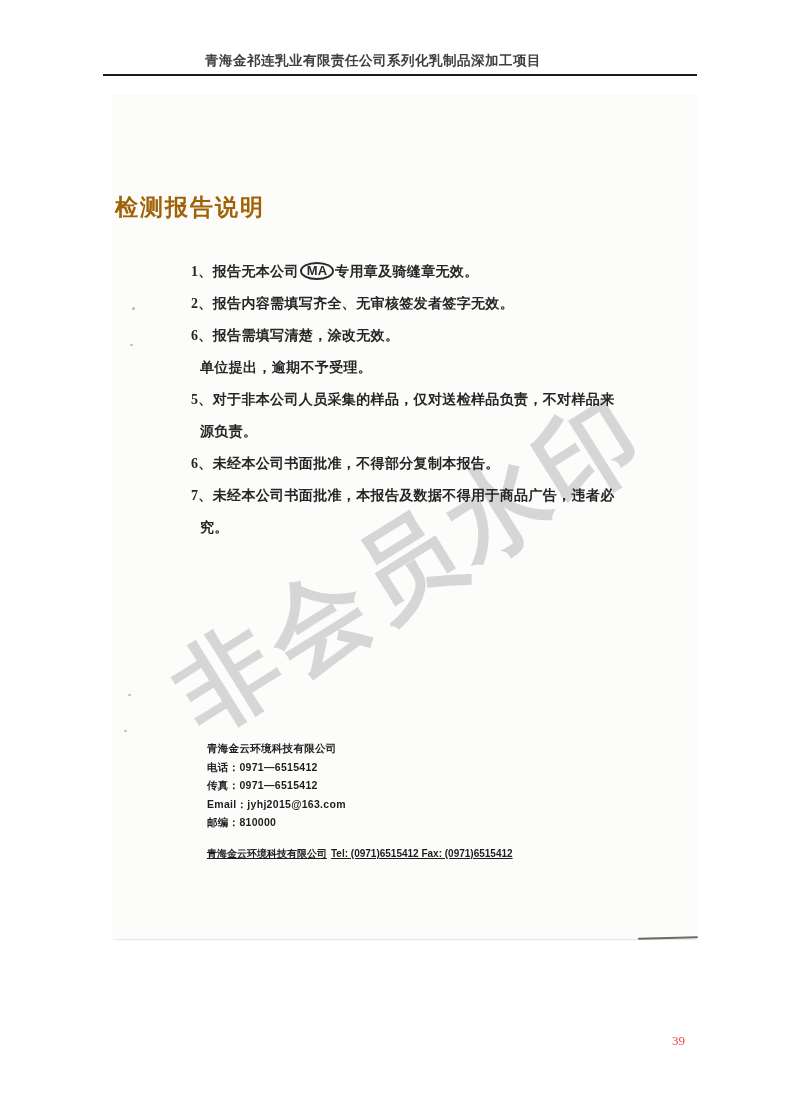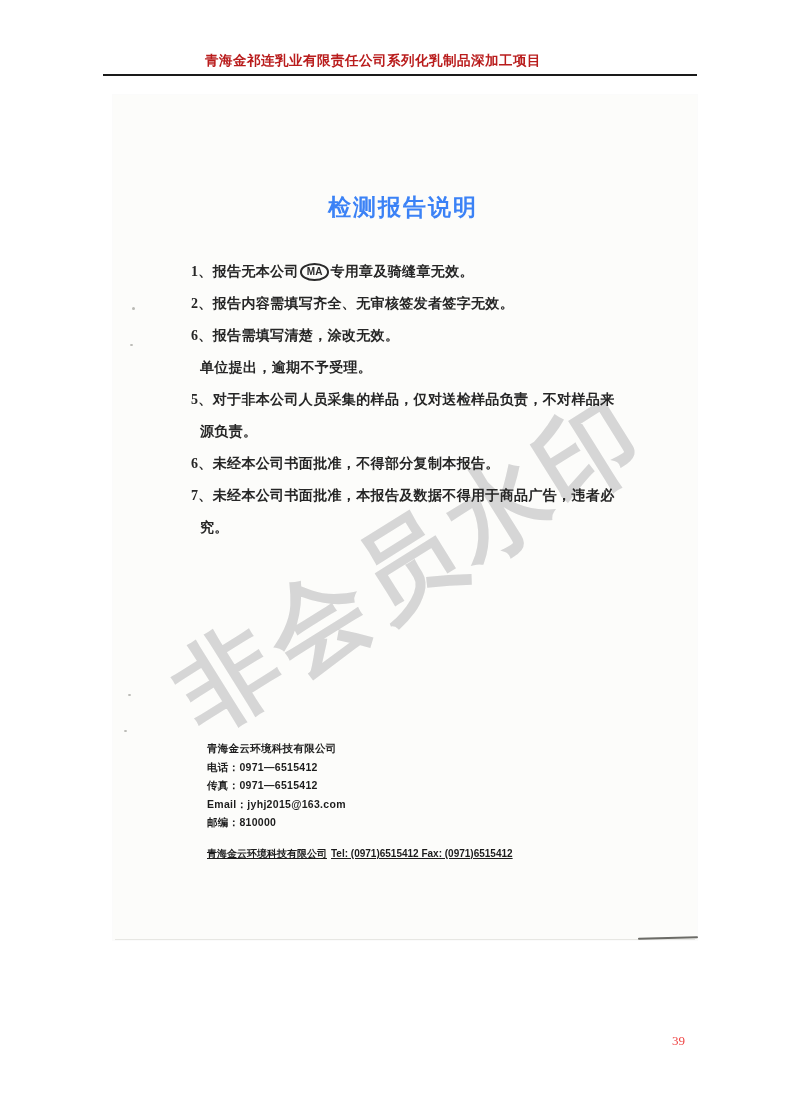--- a/index.html
+++ b/index.html
@@ -16,21 +16,21 @@
   
   .header-title {
     position: absolute;
     top: 52px;
     left: 103px;
     width: 540px;
     text-align: center;
     font-family: Liberation Mono, monospace;
     font-size: 13.5px;
     font-weight: bold;
-    color: #b91c1c;
+    color: #404040;
     letter-spacing: 0.5px;
     white-space: nowrap;
   }
   .header-rule {
     position: absolute;
     top: 74px;
     left: 103px;
     width: 594px;
     height: 2px;
     background: #1a1a1a;
@@ -83,25 +83,25 @@
     pointer-events: none;
     font-family: "Liberation Sans", sans-serif;
   }
 
   
   .doc-title {
     position: absolute;
     left: 115px;
     top: 192px;
     width: 576px;
-    text-align: center;
+    text-align: left;
     font-size: 23px;
     font-weight: bold;
     letter-spacing: 2px;
-    color: #3b82f6;
+    color: #a16207;
     z-index: 2;
   }
   .doc-list {
     position: absolute;
     left: 191px;
     top: 256px;
     width: 432px;
     z-index: 2;
     font-size: 14px;
     letter-spacing: 0.35px;
@@ -111,21 +111,21 @@
   .dl { line-height: 32px; white-space: nowrap; }
   .dl.cont { padding-left: 9px; }
 
   .ma-badge {
     display: inline-block;
     border: 2px solid #2a2a2a;
     border-radius: 50%;
     padding: 0 5px;
     margin: 4px 1px;
     font-family: "Liberation Sans", sans-serif;
-    font-size: 10px;
+    font-size: 13px;
     font-weight: bold;
     line-height: 14px;
     letter-spacing: 0;
     vertical-align: 1px;
     color: #2a2a2a;
   }
 
   
   .contact {
     position: absolute;

